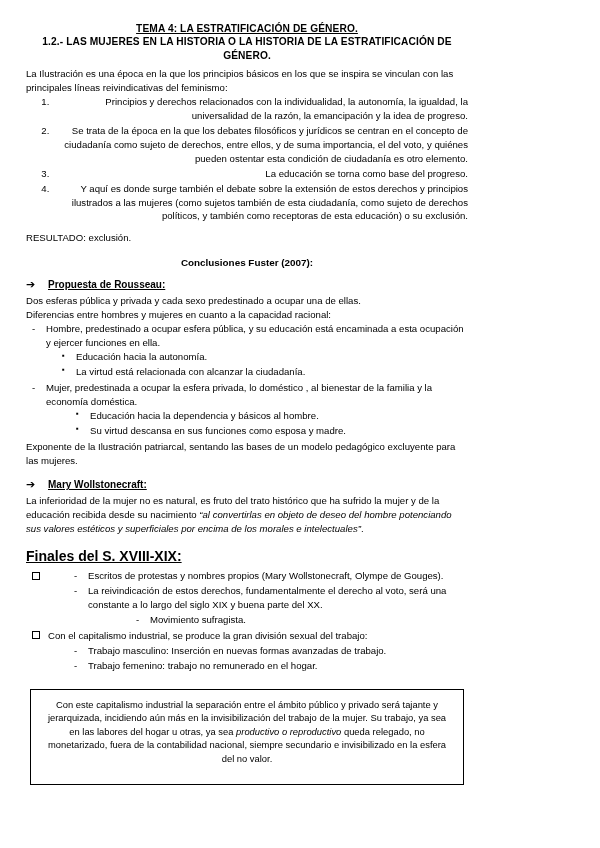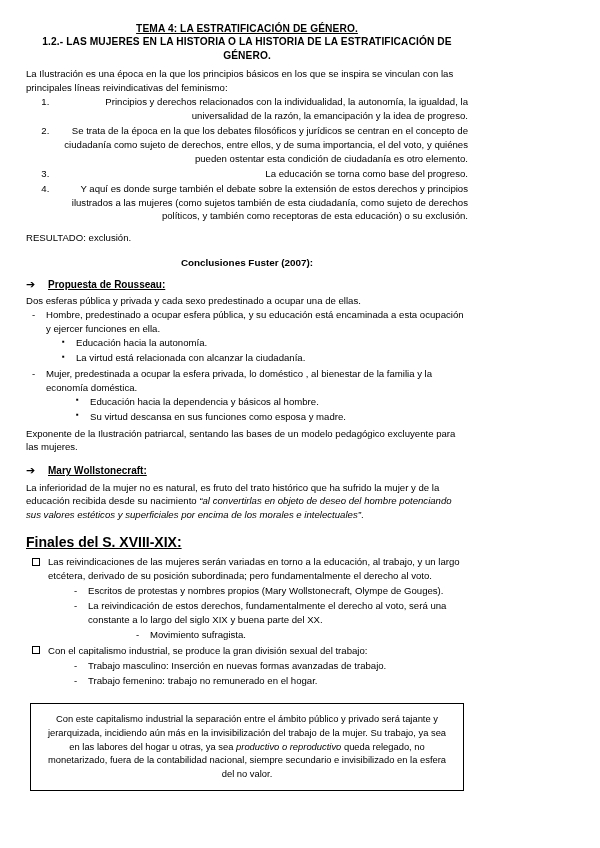--- a/index.html
+++ b/index.html
@@ -177,21 +177,21 @@
     position: absolute;
     left: 48px;
     top: 0;
   }
   em, .ital {
     font-style: italic;
   }
   .note-box {
     margin: 16px 4px 0 4px;
     border: 1px solid #000;
-    padding: 8px 12px 9px 12px;
+    padding: 8px 12px 18px 12px;
     font-size: 9.4px;
     line-height: 1.45;
     text-align: center;
   }
 </style>
 </head>
 <body>
 
 <div class="page">
 
@@ -213,20 +213,21 @@
   <p class="body">RESULTADO: exclusión.</p>
 
   <div class="center-head">Conclusiones Fuster (2007):</div>
 
   <div class="arrow-head">
     <span class="arrow-glyph">➔</span>
     <span class="arrow-label">Propuesta de Rousseau:</span>
   </div>
 
   <p class="body tight">Dos esferas pública y privada y cada sexo predestinado a ocupar una de ellas.</p>
+  <p class="body tight">Diferencias entre hombres y mujeres en cuanto a la capacidad racional:</p>
 
   <ul class="dashlist">
     <li>
       <span class="dash">-</span>
       <span>Hombre, predestinado a ocupar esfera pública, y su educación está encaminada a esta ocupación y ejercer funciones en ella.</span>
       <ul class="bulletlist">
         <li>
           <span class="sq">▪</span>
           <span>Educación hacia la autonomía.</span>
         </li>
@@ -259,21 +260,20 @@
     <span class="arrow-label">Mary Wollstonecraft:</span>
   </div>
 
   <p class="body"><span>La inferioridad de la mujer no es natural, es fruto del trato histórico que ha sufrido la mujer y de la educación recibida desde su nacimiento </span><em>“al convertirlas en objeto de deseo del hombre potenciando sus valores estéticos y superficiales por encima de los morales e  intelectuales”</em><span>.</span></p>
 
   <div class="section-head">Finales del S. XVIII-XIX:</div>
 
   <ul class="checklist">
     <li>
       <span class="box"></span>
-      <span>Las reivindicaciones de las mujeres serán variadas en torno a la educación, al trabajo, y un largo etcétera, derivado de su posición subordinada; pero fundamentalmente el derecho al voto.</span>
       <ul class="sub-dash">
         <li>
           <span class="dash">-</span>
           <span>Escritos de protestas y nombres propios (Mary Wollstonecraft, Olympe de Gouges).</span>
         </li>
         <li>
           <span class="dash">-</span>
           <span>La reivindicación de estos derechos, fundamentalmente el derecho al voto, será una constante a lo largo del siglo XIX y buena parte del XX.</span>
           <ul class="sub-sub-dash">
             <li>

